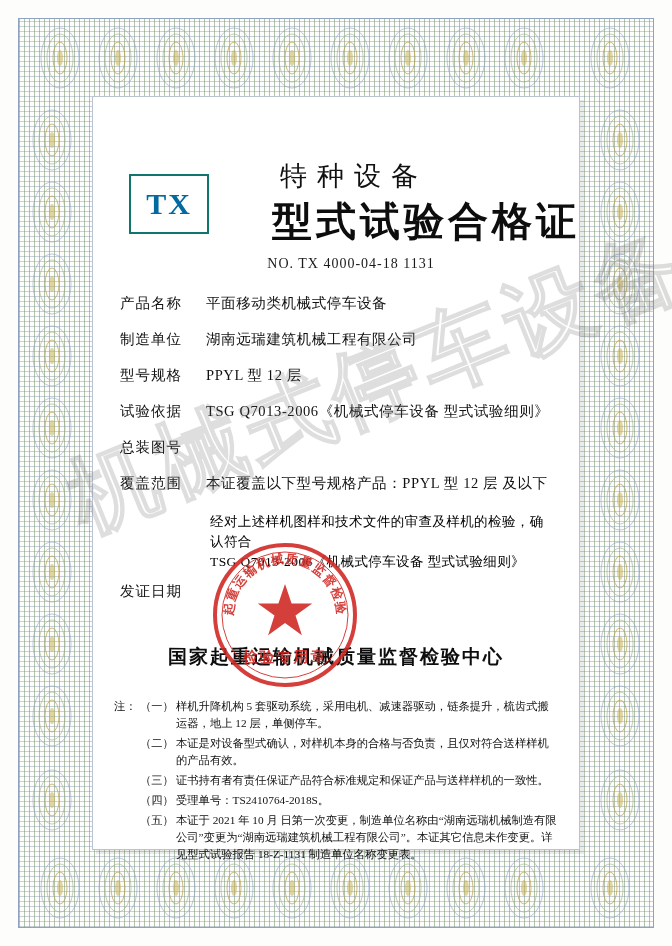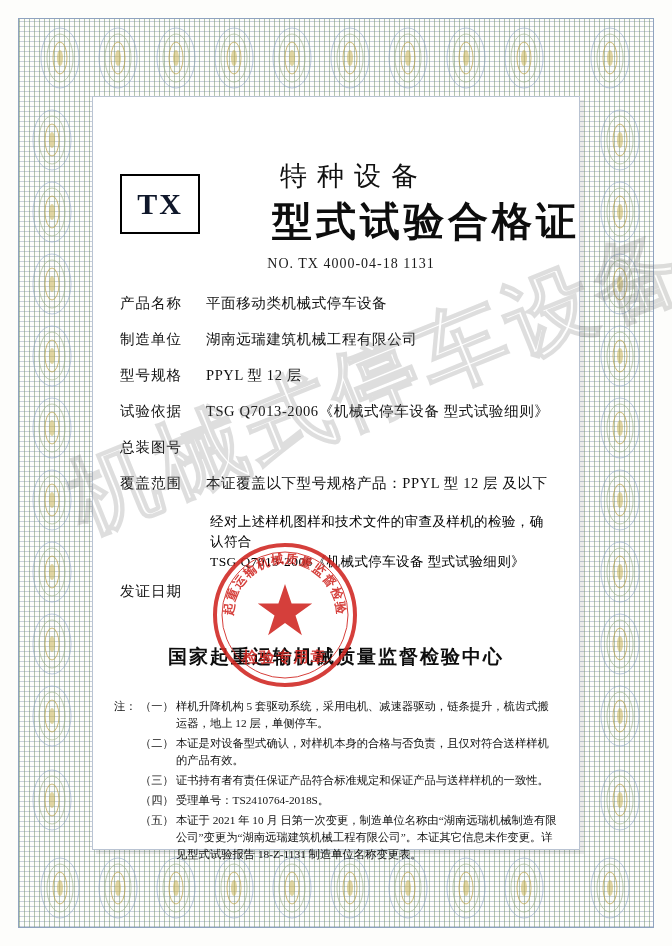--- a/index.html
+++ b/index.html
@@ -72,31 +72,31 @@
   
   .content {
     position: absolute;
     left: 92px; top: 96px;
     width: 488px; height: 754px;
     z-index: 10;
   }
 
   .tx-box {
     position: absolute;
-    left: 28px; top: 78px;
+    left: 37px; top: 78px;
     width: 76px; height: 56px;
-    border: 2px solid #000000;
+    border: 2px solid #0f766e;
     display: flex;
     align-items: center;
     justify-content: center;
     font-family: "Liberation Serif", serif;
     font-size: 30px;
     font-weight: bold;
     letter-spacing: 2px;
-    color: #0f172a;
+    color: #0369a1;
   }
 
   .title-1 {
     position: absolute;
     left: 0; right: 0; top: 62px;
     text-align: center;
     font-size: 27px;
     letter-spacing: 10px;
     color: #111;
     font-family: "DejaVu Serif", serif;

